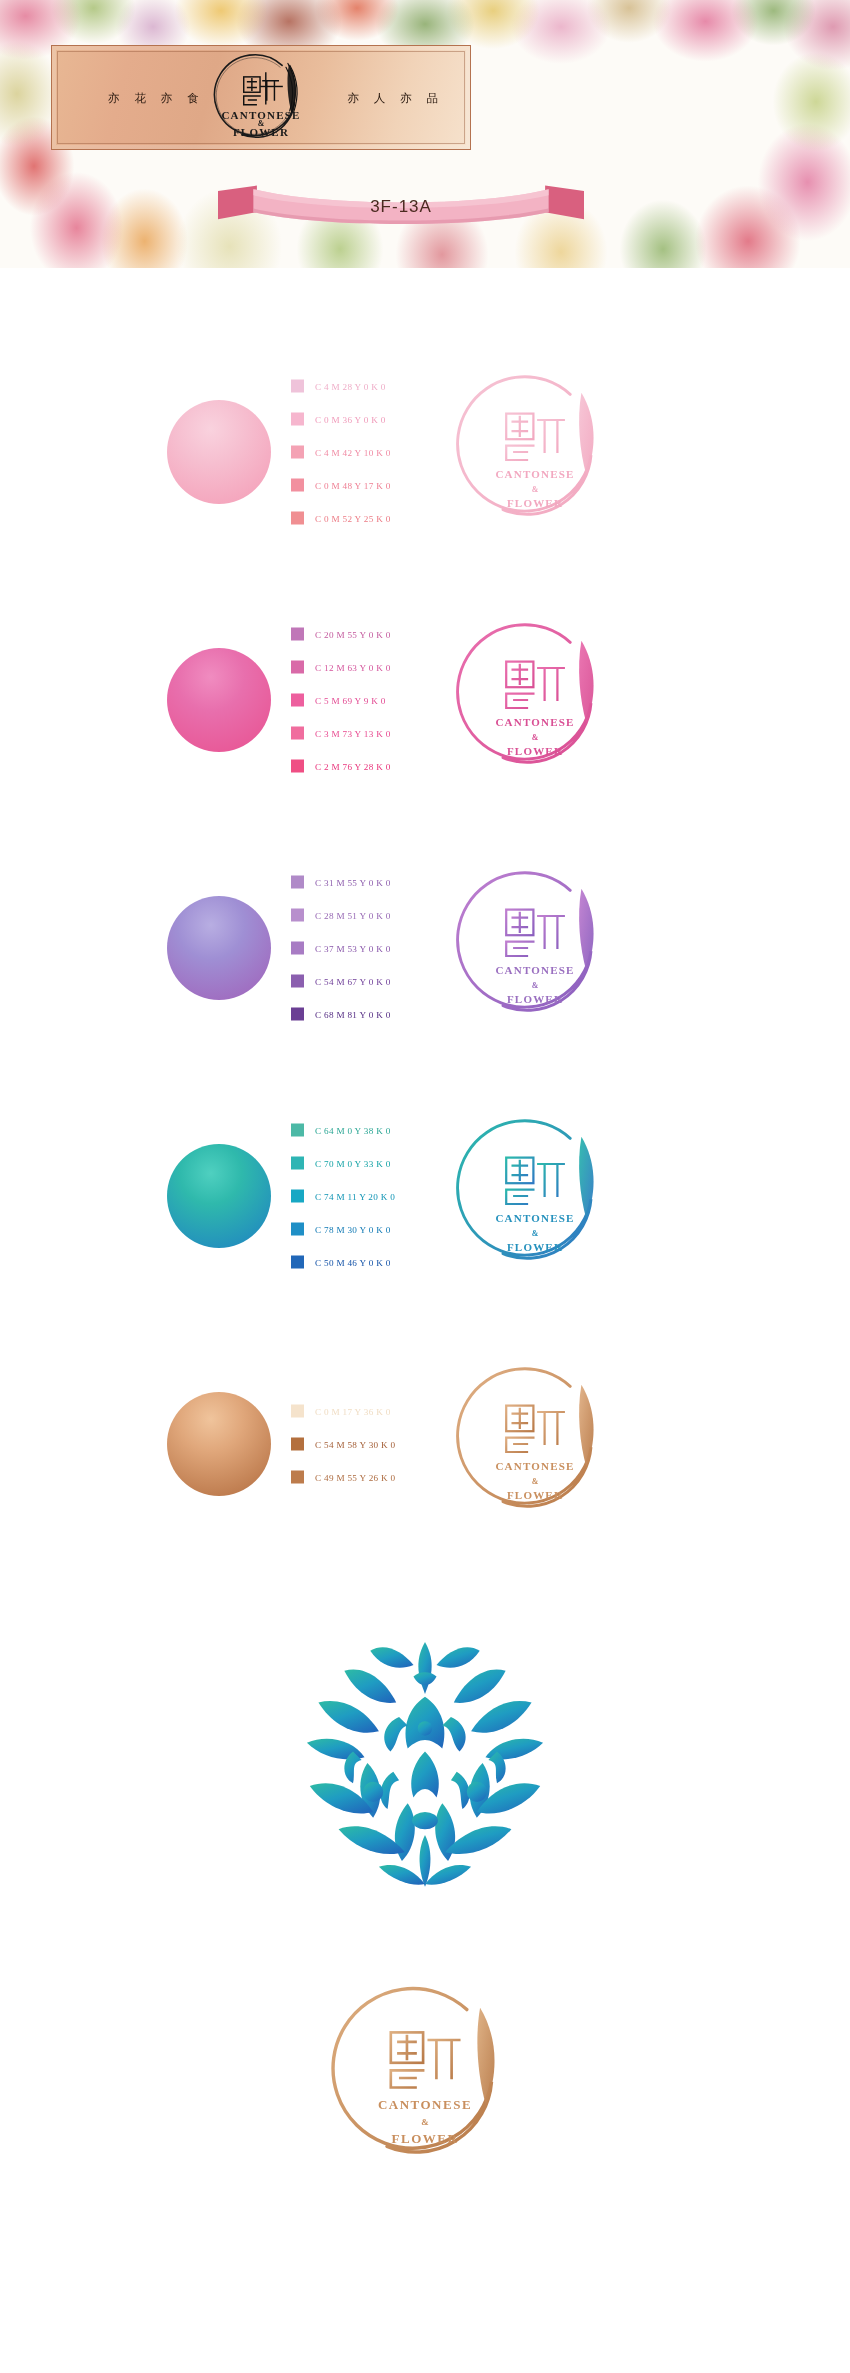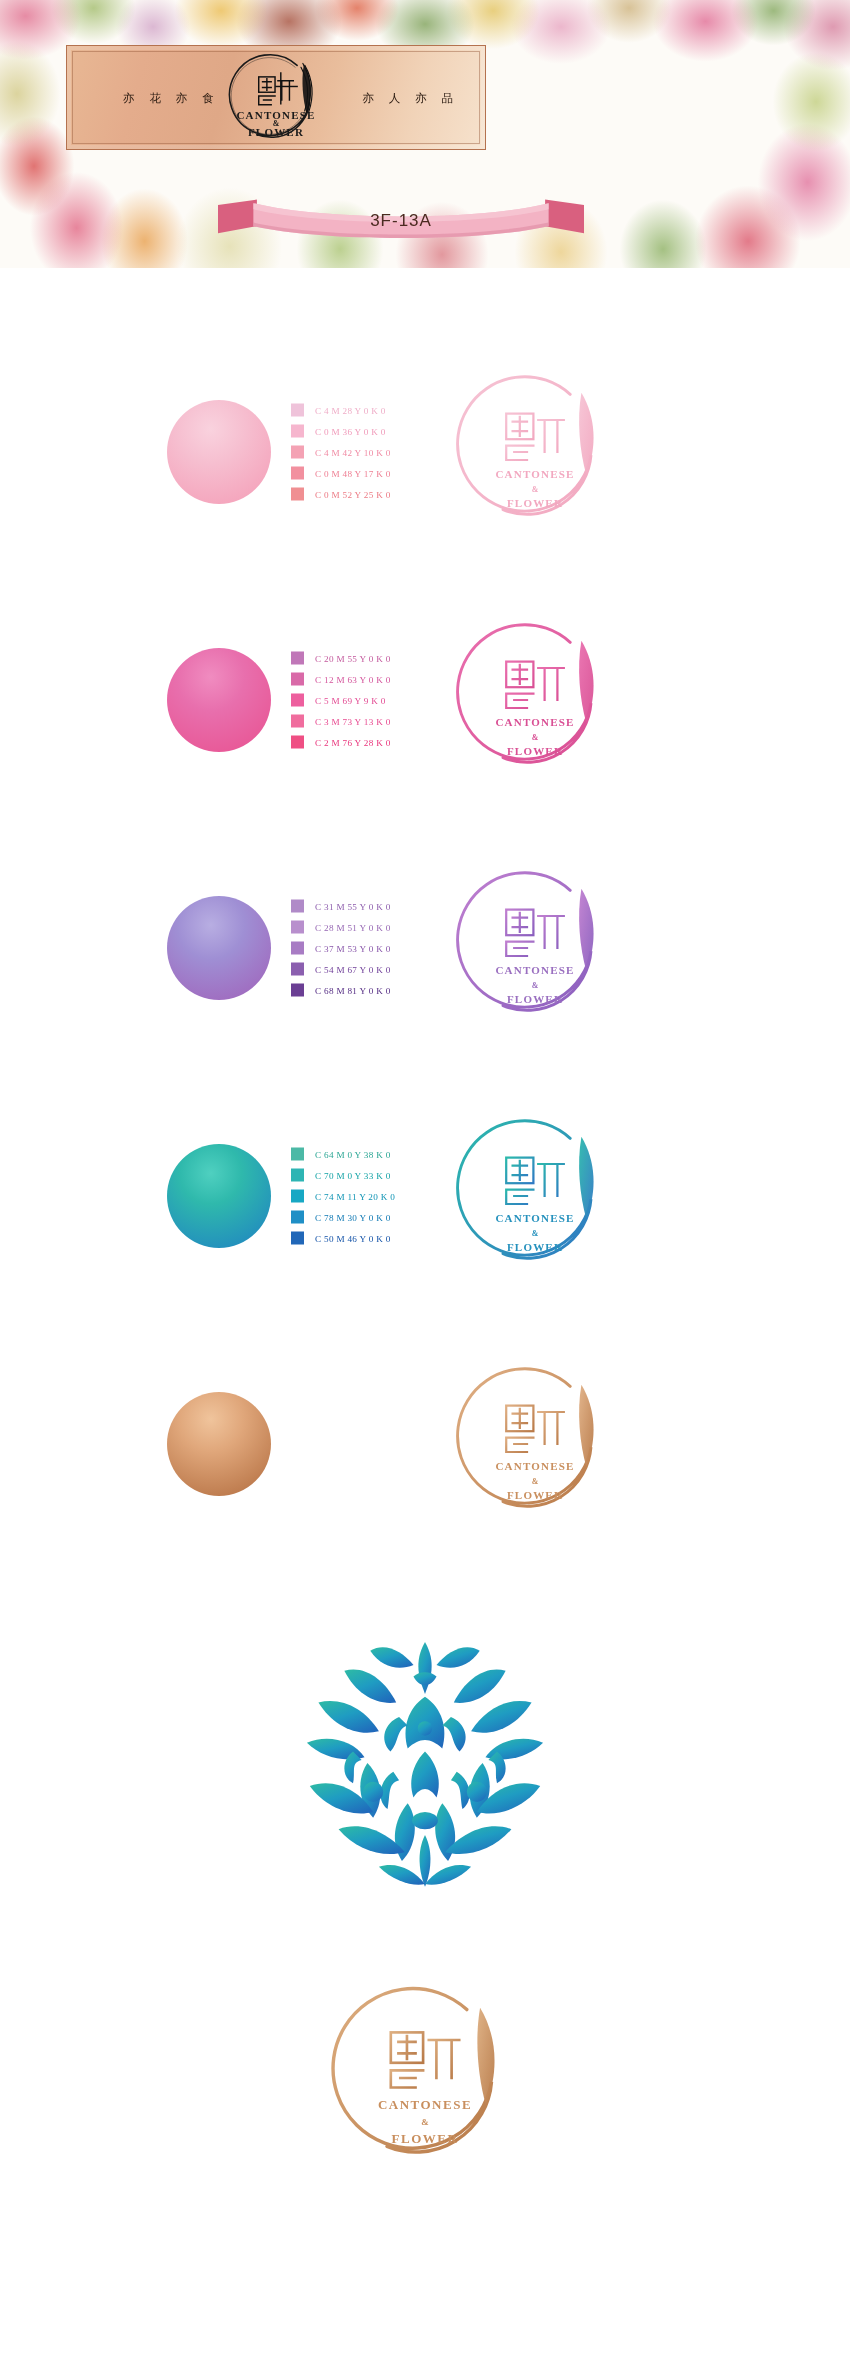--- a/index.html
+++ b/index.html
@@ -50,21 +50,21 @@
       radial-gradient(ellipse 80px 95px at 95% 68%, rgba(226,120,160,.82), transparent 62%),
       radial-gradient(ellipse 85px 90px at 88% 90%, rgba(220,90,110,.8), transparent 62%),
       radial-gradient(ellipse 70px 80px at 78% 93%, rgba(130,170,85,.72), transparent 62%),
       radial-gradient(ellipse 75px 85px at 66% 94%, rgba(232,200,120,.72), transparent 62%),
       radial-gradient(ellipse 75px 85px at 52% 95%, rgba(215,110,120,.7), transparent 62%),
       radial-gradient(ellipse 70px 80px at 40% 93%, rgba(160,190,100,.7), transparent 62%),
       #fdfbf7;
   }
   .hero-plaque {
     position: absolute;
-    left: 66px;
+    left: 51px;
     top: 45px;
     width: 420px;
     height: 105px;
     background: linear-gradient(105deg,#e8b894 0%,#e4ac8c 18%,#dfa887 38%,#e9bd9c 62%,#f1d3b8 82%,#f6e2cd 100%);
     border: 1px solid #b4724f;
     box-shadow: inset 0 0 0 4px rgba(255,255,255,.18);
   }
   .hero-plaque-inner {
     position: absolute;
     inset: 5px;
@@ -88,21 +88,21 @@
     position: absolute;
     width: 74px; height: 74px;
     left: 50%; top: 50%;
     transform: translate(-50%,-48%);
   }
   .logo-mark.lm-lg { width: 96px; height: 96px; }
 
   .hero-ribbon {
     position: absolute;
     left: 218px;
-    top: 197px;
+    top: 183px;
     width: 366px;
     height: 45px;
   }
   .ribbon-label {
     position: absolute;
     left: 0; right: 0;
     top: 14px;
     text-align: center;
     font-family: "Liberation Sans", sans-serif;
     font-size: 17px;
@@ -132,21 +132,21 @@
     top: 50%;
     transform: translateY(-50%);
   }
   .swatch-list {
     position: absolute;
     left: 291px;
     top: 50%;
     transform: translateY(-50%);
     display: flex;
     flex-direction: column;
-    gap: 6px;
+    gap: 18px;
   }
   .swatch-row {
     display: flex;
     align-items: center;
     height: 15px;
   }
   .chip {
     width: 13px;
     height: 13px;
     margin-right: 11px;
@@ -468,20 +468,34 @@
           </svg>
           <div class="logo-text logo-cantonese" style="color:#2591bd">CANTONESE</div>
           <div class="logo-text logo-amp" style="color:#2591bd">&amp;</div>
           <div class="logo-text logo-flower" style="color:#2591bd">FLOWER</div>
         </div>
       </div>
     </div>
 
     <div class="prow">
       <div class="sphere" style="background:radial-gradient(circle at 42% 26%, #f0c49c 0%, #e0a77b 33%, #b06a3c 100%)"></div>
+      <div class="swatch-list" style="gap:18px">
+        <div class="swatch-row">
+          <span class="chip" style="background:#f5e3cc"></span>
+          <span class="cmyk" style="color:#f0ddc4">C 0  M 17  Y 36  K 0</span>
+        </div>
+        <div class="swatch-row">
+          <span class="chip" style="background:#b4703e"></span>
+          <span class="cmyk" style="color:#a5613a">C 54  M 58  Y 30  K 0</span>
+        </div>
+        <div class="swatch-row">
+          <span class="chip" style="background:#bd7c4c"></span>
+          <span class="cmyk" style="color:#ae6d42">C 49  M 55  Y 26  K 0</span>
+        </div>
+      </div>
       <div class="logo-cell">
         <div class="logo-wrap">
           <svg class="logo-svg" viewBox="0 0 100 100">
             <defs>
               <linearGradient id="g5" x1="0" y1="0" x2="1" y2="1">
                 <stop offset="0%" stop-color="#e0b085"></stop>
                   <stop offset="100%" stop-color="#b97a48"></stop>
               </linearGradient>
             </defs>
             <path d="M72,14 A42,42 0 1 0 85,52 A40,40 0 0 1 30,86" fill="none" stroke="url(#g5)" stroke-width="1.8" stroke-linecap="round"></path>

